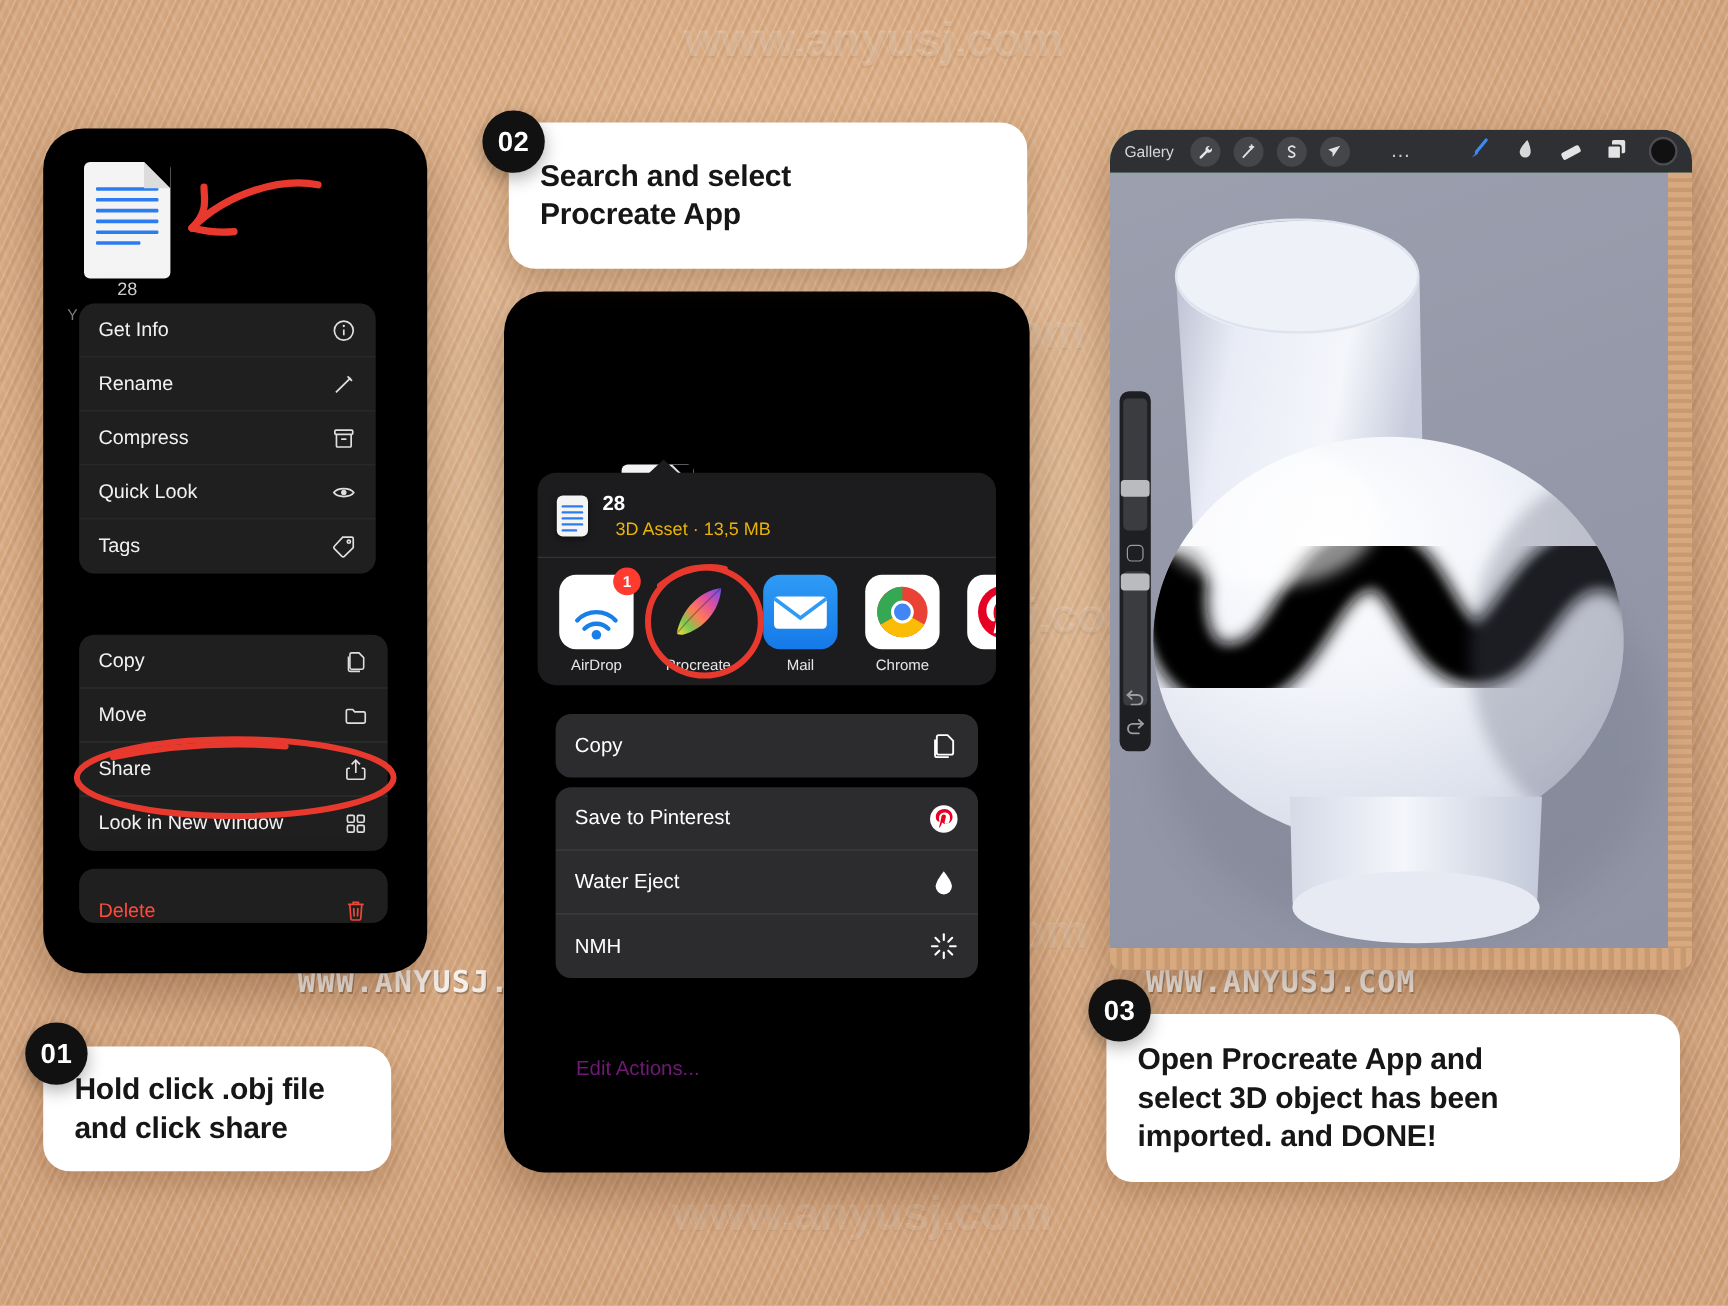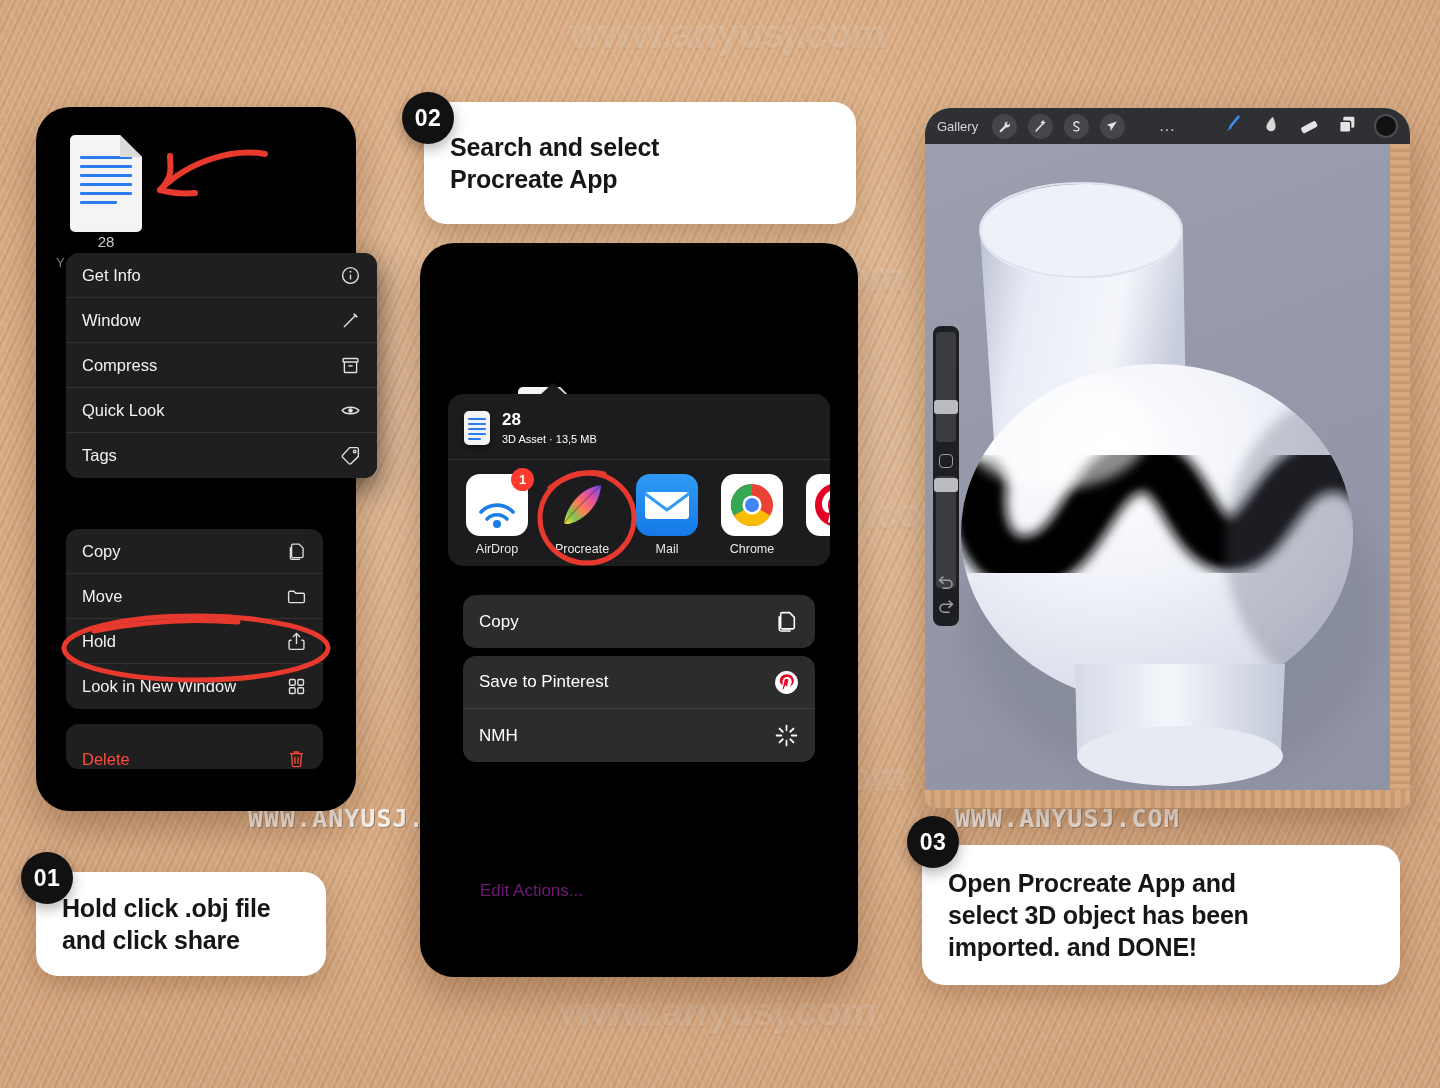--- a/index.html
+++ b/index.html
@@ -138,21 +138,21 @@
   }
   .sheet-caret {
     position:absolute; top:-11px; left:92px;
     width:0;height:0;border-left:13px solid transparent;border-right:13px solid transparent;
     border-bottom:12px solid #1c1c1e;
   }
   .sheet-head { display:flex; align-items:center; gap:12px; padding:16px 16px 14px 16px; }
   .sheet-head .mini-file { width:26px; height:34px; }
   .sheet-head .mini-file .file-lines i { height:2px; margin-bottom:3px; }
   .sheet-title { color:#fff; font-size:17px; font-weight:700; line-height:1.2; }
-  .sheet-sub { color:#ffffff; font-size:11px; margin-top:3px; }
+  .sheet-sub { color:#eab308; font-size:15px; margin-top:3px;margin-left:11px; }
 
   .apps-row {
     display:flex; gap:23px; padding:14px 0 10px 18px;
     border-top:1px solid rgba(255,255,255,.10);
     overflow:hidden;
   }
   .app { width:62px; flex:0 0 auto; text-align:center; position:relative; }
   .app-ico { width:62px; height:62px; border-radius:14px; overflow:hidden; position:relative; }
   .app-label { color:#e6e6e6; font-size:12.5px; margin-top:6px; white-space:nowrap; }
   .badge {
@@ -298,33 +298,33 @@
 </div>
 <div id="file1-label">28</div>
 <div id="file1-sub">Y</div>
 
 <svg class="annot" style="left:140px;top:138px;" width="130" height="80">
   <path d="M125 16 C 95 10, 50 22, 20 52" stroke="#e8392e" stroke-width="6" fill="none" stroke-linecap="round"></path>
   <path d="M20 52 C 34 38, 30 28, 30 18" stroke="#e8392e" stroke-width="6" fill="none" stroke-linecap="round"></path>
   <path d="M20 52 C 32 55, 45 56, 55 55" stroke="#e8392e" stroke-width="6" fill="none" stroke-linecap="round"></path>
 </svg>
 
-<div class="ctx-menu" style="left:66px;top:253px;width:311px;">
+<div class="ctx-menu" style="left:66px;top:253px;width:247px;">
   <div class="ctx-row">
     <span>Get Info</span>
     <span class="ctx-ico">
       <svg viewBox="0 0 24 24" fill="none" stroke="#f0f0f0" stroke-width="1.6">
           <circle cx="12" cy="12" r="9"></circle>
           <line x1="12" y1="11" x2="12" y2="16.5"></line>
           <circle cx="12" cy="7.6" r="1.1" fill="#f0f0f0" stroke="none"></circle>
         </svg>
     </span>
   </div>
   <div class="ctx-row">
-    <span>Window</span>
+    <span>Rename</span>
     <span class="ctx-ico">
       <svg viewBox="0 0 24 24" fill="none" stroke="#f0f0f0" stroke-width="1.7">
           <path d="M4.5 19.5 L18.5 5.5"></path>
           <path d="M15.6 4.2 L19.8 8.4"></path>
         </svg>
     </span>
   </div>
   <div class="ctx-row">
     <span>Compress</span>
     <span class="ctx-ico">
@@ -367,21 +367,21 @@
   </div>
   <div class="ctx-row">
     <span>Move</span>
     <span class="ctx-ico">
       <svg viewBox="0 0 24 24" fill="none" stroke="#f0f0f0" stroke-width="1.6">
           <path d="M3 7.5 a1.5 1.5 0 0 1 1.5 -1.5 H9 l2 2.2 h8.5 a1.5 1.5 0 0 1 1.5 1.5 V17.5 a1.5 1.5 0 0 1 -1.5 1.5 H4.5 A1.5 1.5 0 0 1 3 17.5 Z"></path>
         </svg>
     </span>
   </div>
   <div class="ctx-row">
-    <span>Hold</span>
+    <span>Share</span>
     <span class="ctx-ico">
       <svg viewBox="0 0 24 24" fill="none" stroke="#f0f0f0" stroke-width="1.6">
           <path d="M12 3 V15"></path>
           <path d="M8 6.8 L12 2.9 L16 6.8"></path>
           <path d="M6.5 10.5 H5 a1.5 1.5 0 0 0 -1.5 1.5 V19.5 A1.5 1.5 0 0 0 5 21 h14 a1.5 1.5 0 0 0 1.5 -1.5 V12 a1.5 1.5 0 0 0 -1.5 -1.5 h-1.5"></path>
         </svg>
     </span>
   </div>
   <div class="ctx-row">
     <span>Look in New Window</span>
@@ -537,20 +537,28 @@
 </div>
 
 <div class="act-group" style="top:656px;">
   <div class="act-row">
     <span>Save to Pinterest</span>
     <span class="act-ico">
       <svg viewBox="0 0 24 24">
           <circle cx="12" cy="12" r="11" fill="#fff"></circle>
         <path d="M12.8 4 C 7.8 4 5.6 7.3 5.6 10.3 C 5.6 12 6.4 13.6 8 14.1 C 8.4 14.2 8.5 14 8.5 13.6 C 8.2 12.5 8.2 12.1 8.2 11.3 C 8.2 8.4 10.3 6.7 12.8 6.7 C 15.3 6.7 17 8.4 17 10.9 C 17 13.8 15.8 15.9 14.1 15.9 C 12.9 15.9 12.4 15.1 12.8 13.8 L 13.6 10.5 C 14 9.2 13.2 8.4 12 8.4 C 10.7 8.4 9.9 9.6 9.9 11.3 L 8.2 18.5 C 8.2 19 8.6 19 9 18.5 C 9.9 17.3 10.7 14.5 10.7 14.5 C 11.1 15.3 12.3 15.8 13.2 15.8 C 16.9 15.8 19 13.2 19 10.3 C 19 7 16.5 4 12.8 4 Z" fill="#e60023"></path>
       </svg>
+    </span>
+  </div>
+  <div class="act-row">
+    <span>Water Eject</span>
+    <span class="act-ico">
+      <svg viewBox="0 0 24 24">
+          <path d="M12 3 C 12 3, 5.5 11 5.5 15 A6.5 6.5 0 0 0 18.5 15 C 18.5 11, 12 3, 12 3 Z" fill="#fff"></path>
+        </svg>
     </span>
   </div>
   <div class="act-row">
     <span>NMH</span>
     <span class="act-ico">
       <svg viewBox="0 0 24 24" stroke="#fff" stroke-width="1.7" stroke-linecap="round">
         <line x1="12" y1="2.5" x2="12" y2="7"></line>
           <line x1="12" y1="17" x2="12" y2="21.5"></line>
         <line x1="2.5" y1="12" x2="7" y2="12"></line>
           <line x1="17" y1="12" x2="21.5" y2="12"></line>

